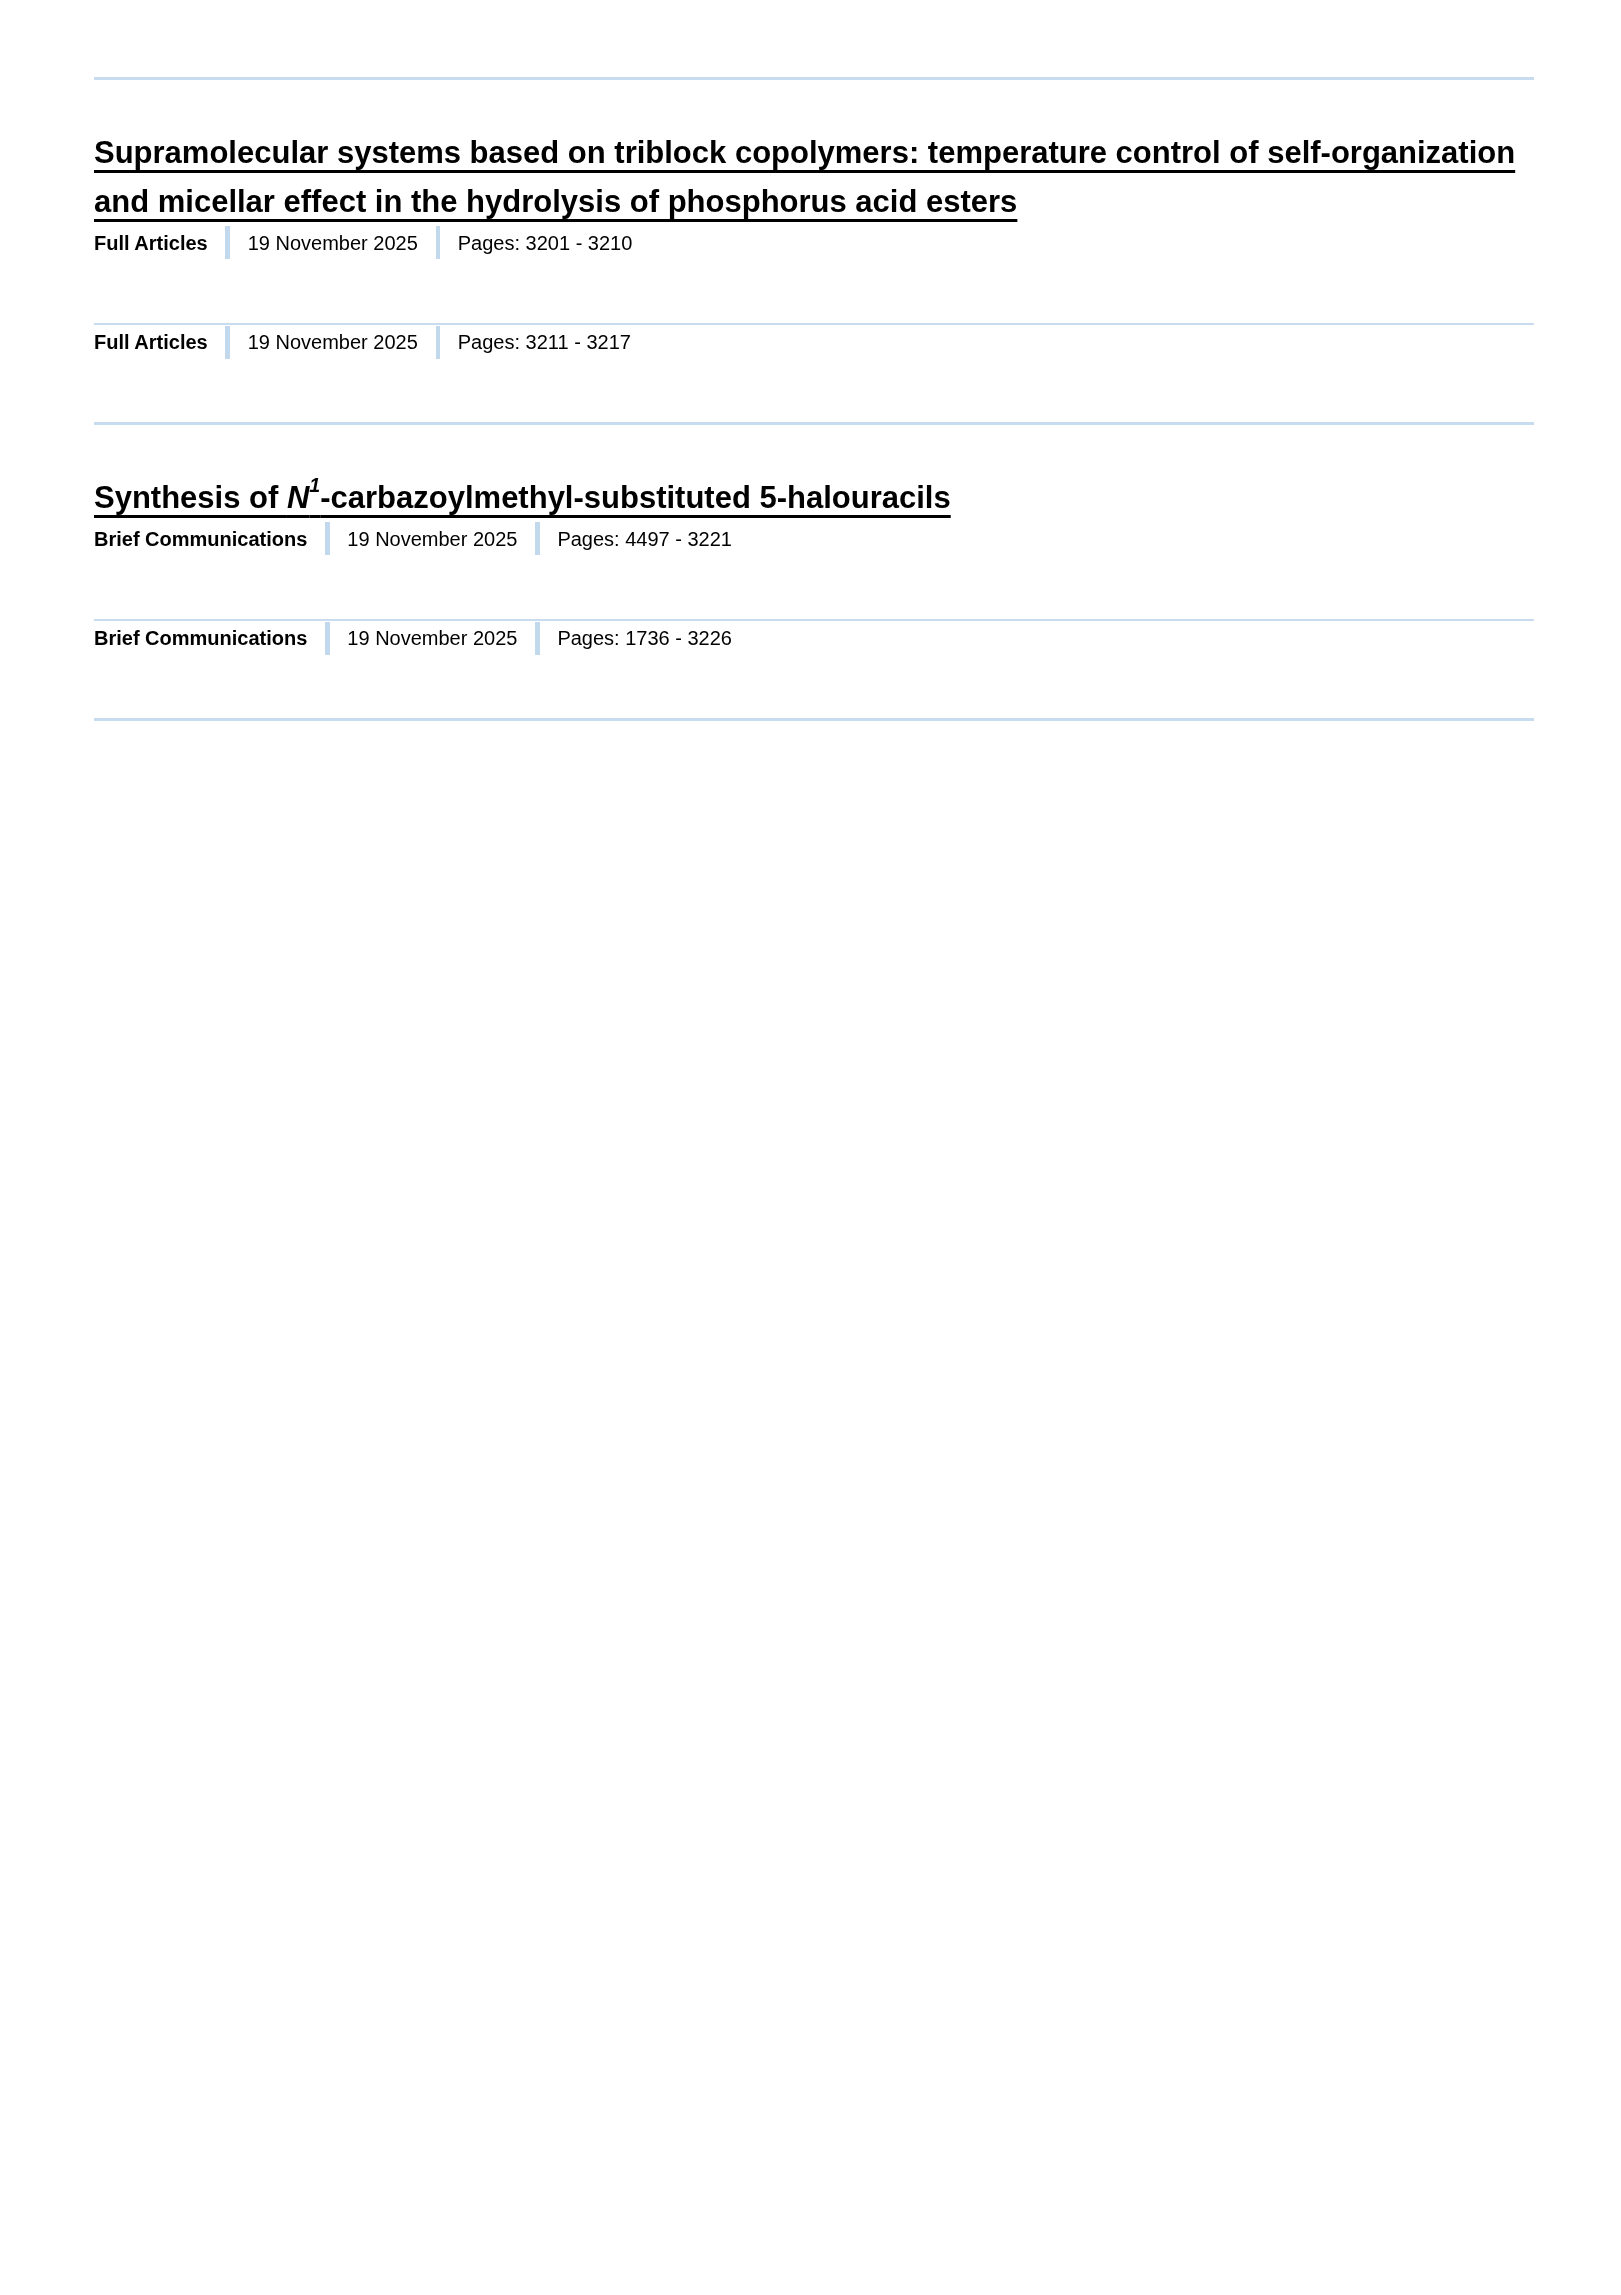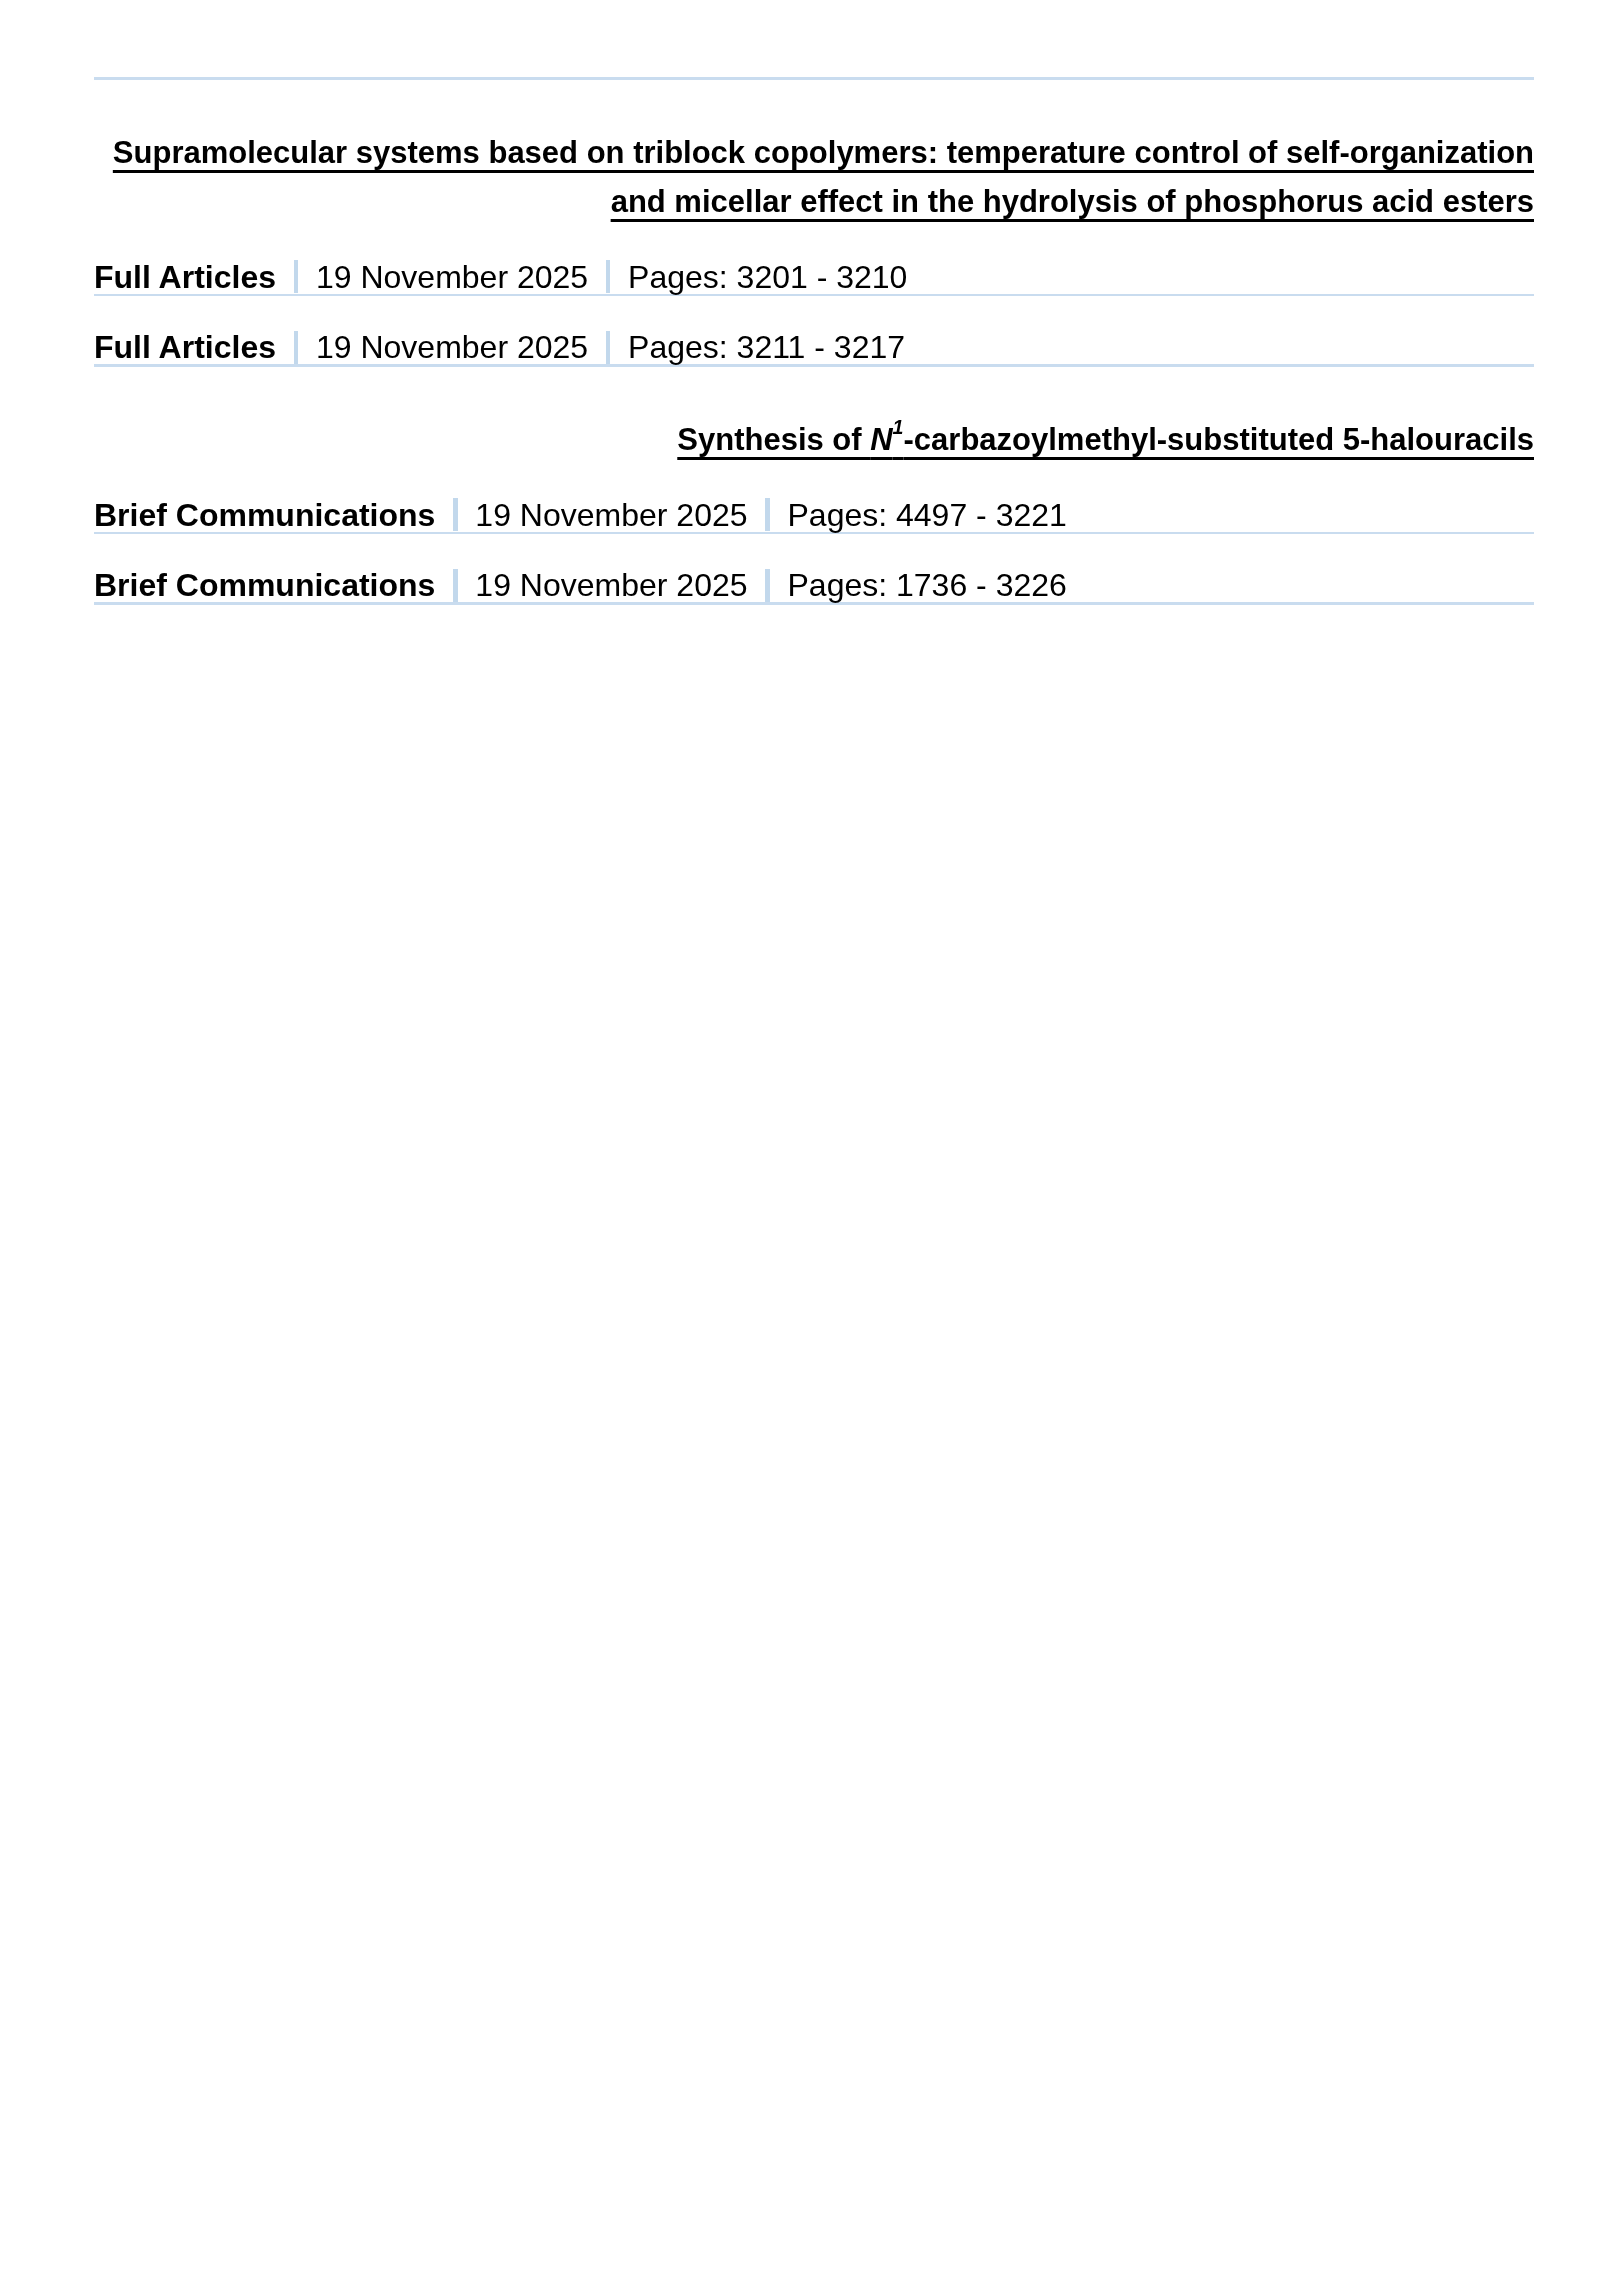--- a/index.html
+++ b/index.html
@@ -21,21 +21,21 @@
     position:absolute;
     left:94px;
     top:77px;
     width:1440px;
   }
   .rule{
     height:2.6px;
     background:var(--divider);
   }
   .entry{
-    text-align:right;
+    padding-bottom:63px;
   }
   .entry-title{
     display:block;
     margin:48px 0 0 0;
     font-size:31px;
     line-height:49px;
     font-weight:bold;
     color:var(--text);
     text-decoration:underline;
     text-decoration-thickness:3.3px;
@@ -43,25 +43,24 @@
     cursor:pointer;
   }
   .title-i{font-style:italic;}
   .title-sup{
     font-style:italic;
     font-size:19.6px;
     line-height:0;
     vertical-align:15.7px;
   }
   .meta{
-    margin-top:34px;
     height:34px;
     display:flex;
     align-items:center;
-    font-size:32px;
+    font-size:20px;
     line-height:34px;
     white-space:pre;
   }
   .meta-label{font-weight:bold;}
   .sep{
     width:4.6px;
     height:33px;
     background:var(--separator);
     margin:0 17.7px;
     flex:none;

